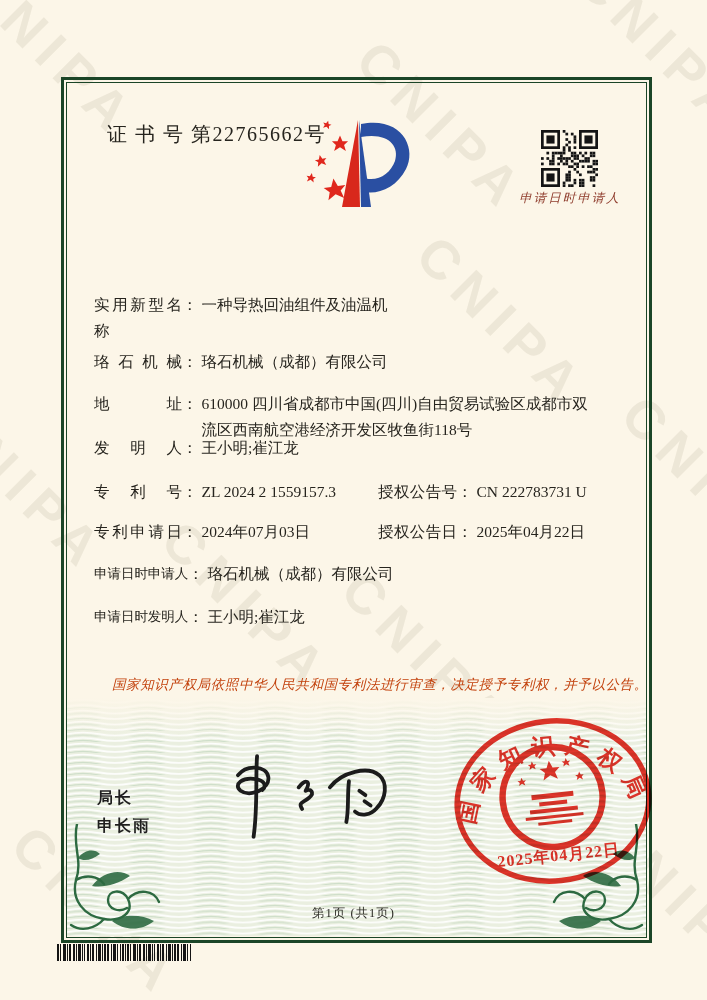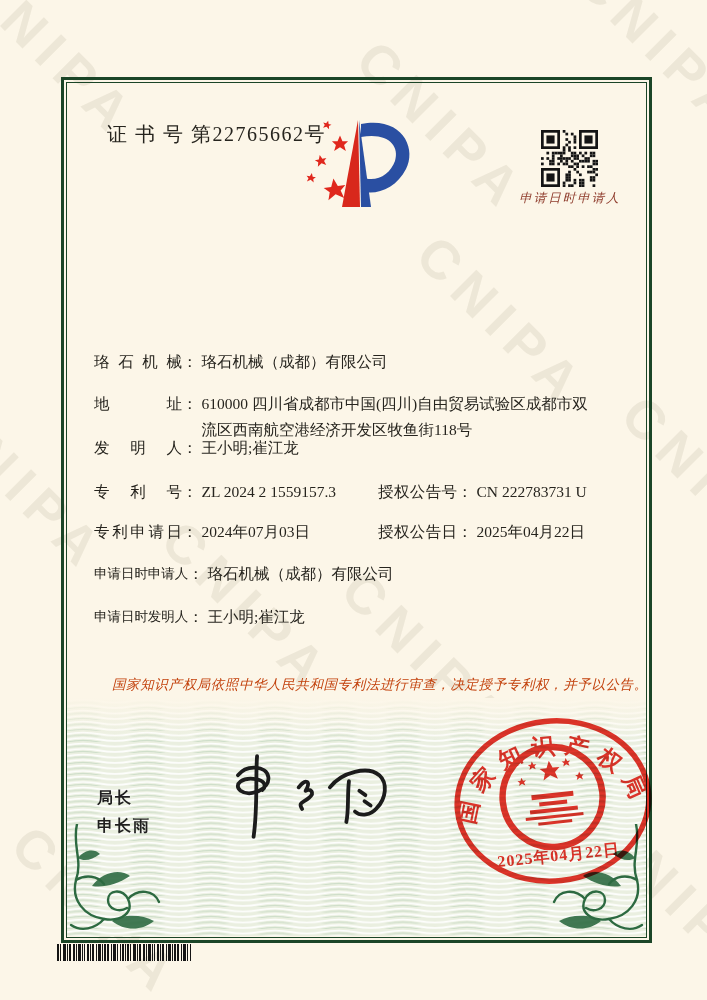--- a/index.html
+++ b/index.html
@@ -245,20 +245,23 @@
       <rect x="14" y="0" width="7" height="7" fill="#141414"></rect>
       <rect x="15" y="1" width="5" height="5" fill="#fcf6e8"></rect>
       <rect x="16" y="2" width="3" height="3" fill="#141414"></rect>
       <rect x="0" y="14" width="7" height="7" fill="#141414"></rect>
       <rect x="1" y="15" width="5" height="5" fill="#fcf6e8"></rect>
       <rect x="2" y="16" width="3" height="3" fill="#141414"></rect>
     </svg>
   <div class="qr-label">申请日时申请人</div>
 
 
+  <div class="row" style="top:292px">
+    <span class="lbl">实用新型名称</span><span class="colon">：</span><span class="val">一种导热回油组件及油温机</span>
+  </div>
   <div class="row" style="top:349px">
     <span class="lbl">珞石机械</span><span class="colon">：</span><span class="val">珞石机械（成都）有限公司</span>
   </div>
   <div class="row" style="top:391px">
     <span class="lbl">地址</span><span class="colon">：</span><span class="val" style="width:398px">610000 四川省成都市中国(四川)自由贸易试验区成都市双流区西南航空港经济开发区牧鱼街118号</span>
   </div>
   <div class="row" style="top:435px">
     <span class="lbl">发明人</span><span class="colon">：</span><span class="val">王小明;崔江龙</span>
   </div>
   <div class="row" style="top:479px">
@@ -312,20 +315,21 @@
       <use href="#star" transform="translate(29,-22) scale(0.45)"></use>
       <rect x="-21" y="-8" width="42" height="5"></rect>
       <rect x="-14" y="0" width="28" height="4"></rect>
       <rect x="-24" y="7" width="48" height="4"></rect>
       <rect x="-29" y="14" width="58" height="3"></rect>
       <rect x="-17" y="20" width="34" height="3"></rect>
     </g>
     <text x="0" y="60" text-anchor="middle" font-size="16" font-weight="bold" fill="#e1251b" letter-spacing="1" font-family="Liberation Serif,serif">2025年04月22日</text>
   </svg>
 
+  <div class="page-num">第1页 (共1页)</div>
   <div class="barcode" id="barcode">
       <div style="width: 2px; margin-right: 1px;"></div>
       <div style="width: 1px; margin-right: 2px;"></div>
       <div style="width: 3px; margin-right: 1px;"></div>
       <div style="width: 1px; margin-right: 1px;"></div>
       <div style="width: 2px; margin-right: 2px;"></div>
       <div style="width: 2px; margin-right: 1px;"></div>
       <div style="width: 1px; margin-right: 1px;"></div>
       <div style="width: 3px; margin-right: 1px;"></div>
       <div style="width: 1px; margin-right: 1px;"></div>

